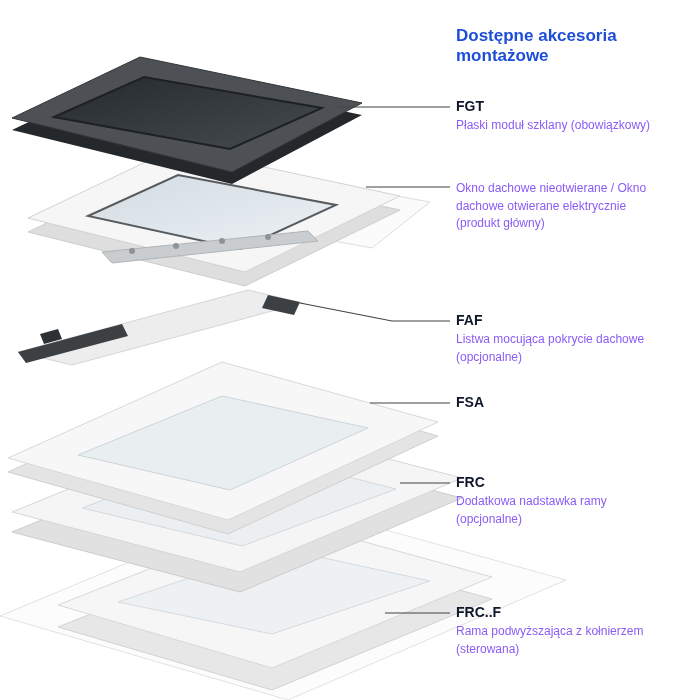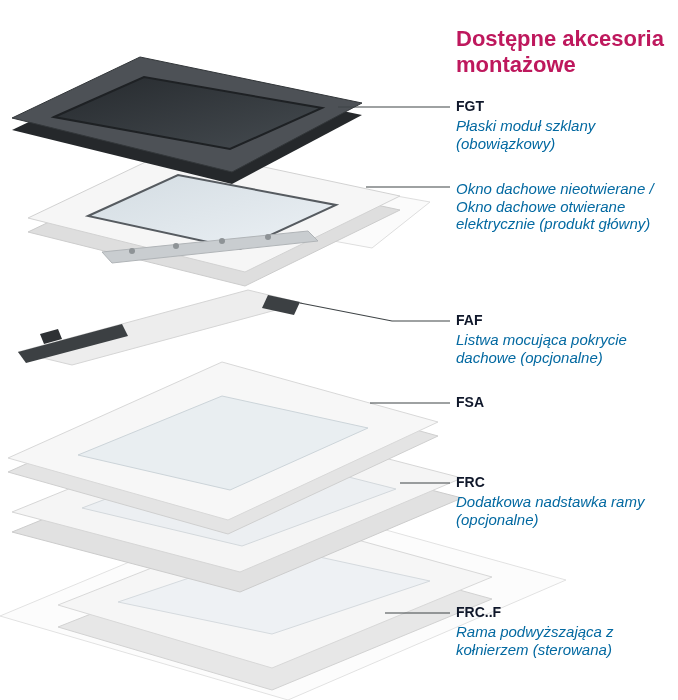--- a/index.html
+++ b/index.html
@@ -5,25 +5,25 @@
   html,body{margin:0;padding:0;}
   body{
     width:678px;height:700px;position:relative;overflow:hidden;
     background:#ffffff;color:#3c3c3b;
     font-family:"Liberation Sans","DejaVu Sans",sans-serif;
   }
   .stage{position:absolute;left:0;top:0;width:678px;height:700px;}
   .stage svg{display:block;}
   .labels .title{
     position:absolute;left:456px;top:26px;width:212px;
-    font-size:22px;font-weight:bold;line-height:26px;color:#be185d;
+    font-size:17px;font-weight:bold;line-height:20px;color:#1d4ed8;
   }
   .labels .item{position:absolute;left:456px;width:212px;}
   .labels .code{font-weight:bold;font-size:14px;line-height:17px;color:#0f172a;}
-  .labels .desc{font-size:15px;line-height:17.5px;margin-top:2px;color:#0369a1;font-style:italic;}
+  .labels .desc{font-size:12px;line-height:17.5px;margin-top:2px;color:#8b5cf6;}
   .item-fgt{top:98px;}
   .item-frf{top:178px;}
   .item-faf{top:312px;}
   .item-fsa{top:394px;}
   .item-frc{top:474px;}
   .item-frcf{top:604px;}
 </style>
 </head>
 <body>
 

